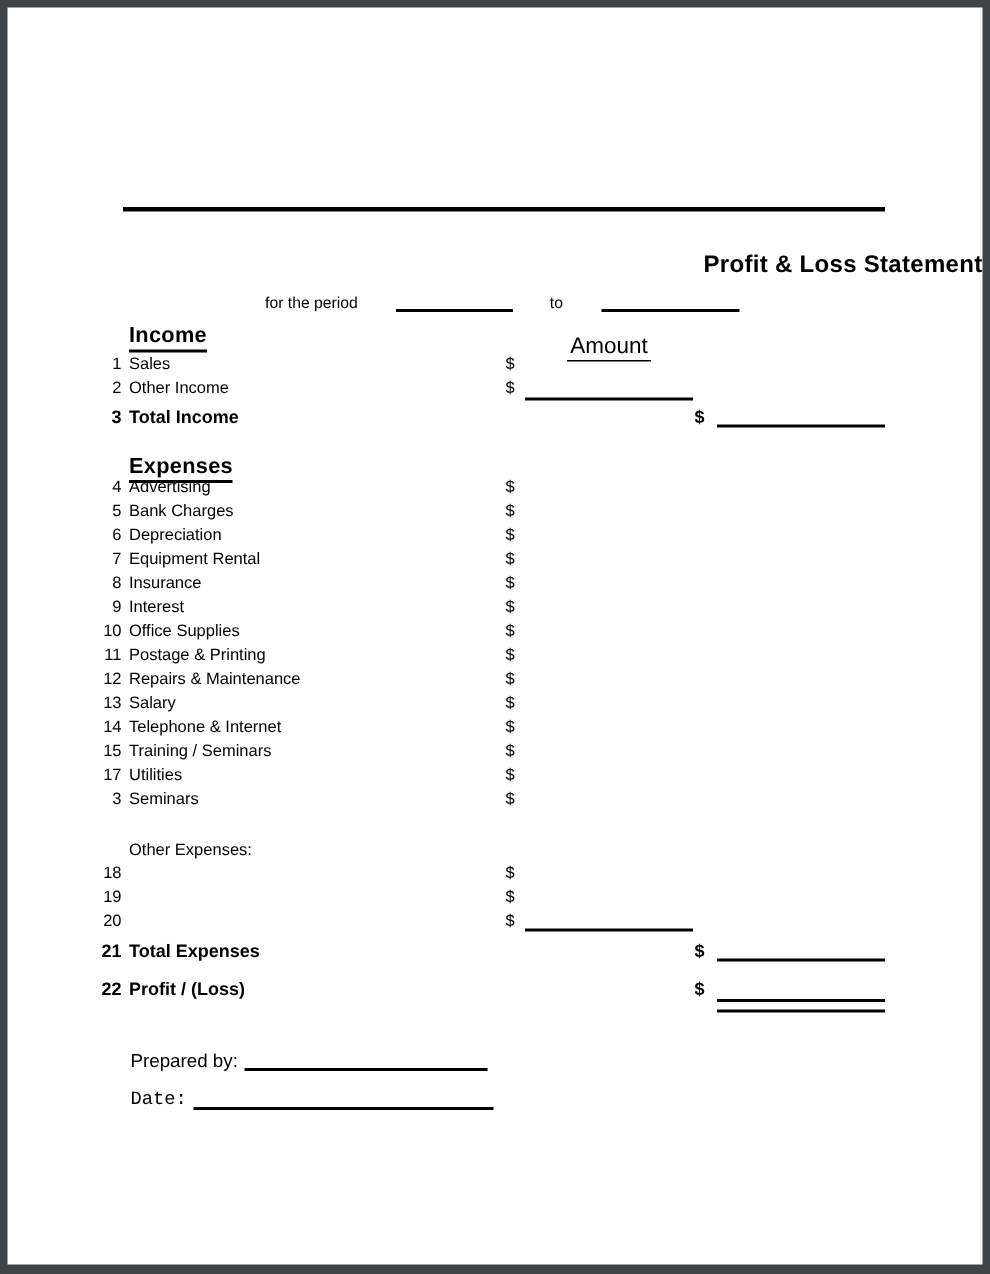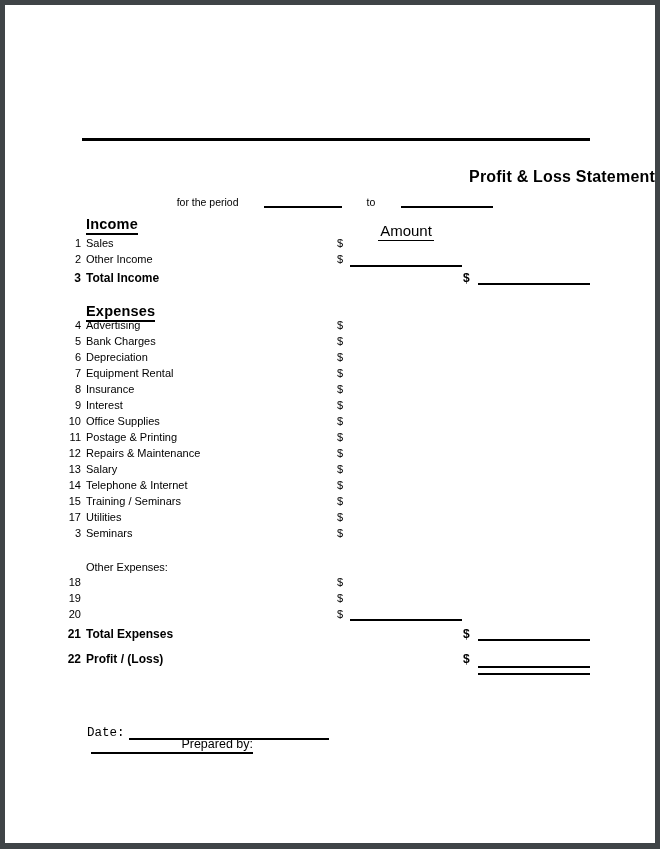--- a/index.html
+++ b/index.html
@@ -79,21 +79,21 @@
     position:absolute; left:473px; top:661px; width:112px; height:5px;
     border-top:2px solid #000; border-bottom:2px solid #000;
   }
 
   .sig {
     position:absolute; left:82px; height:17px;
     display:flex; align-items:flex-end;
     font-size:12.5px;
   }
   .sig .blank { height:15px; margin-left:4px; }
-  .sig-prepared { top:732px;flex-direction:column; }
+  .sig-prepared { top:692px; }
   .sig-prepared .blank { width:162px; }
   .sig-date { top:718px;font-family:Liberation Mono, monospace; }
   .sig-date .blank { width:200px; }
 </style>
 </head>
 <body>
 
 <div class="page">
 
   <div class="abs toprule"></div>

